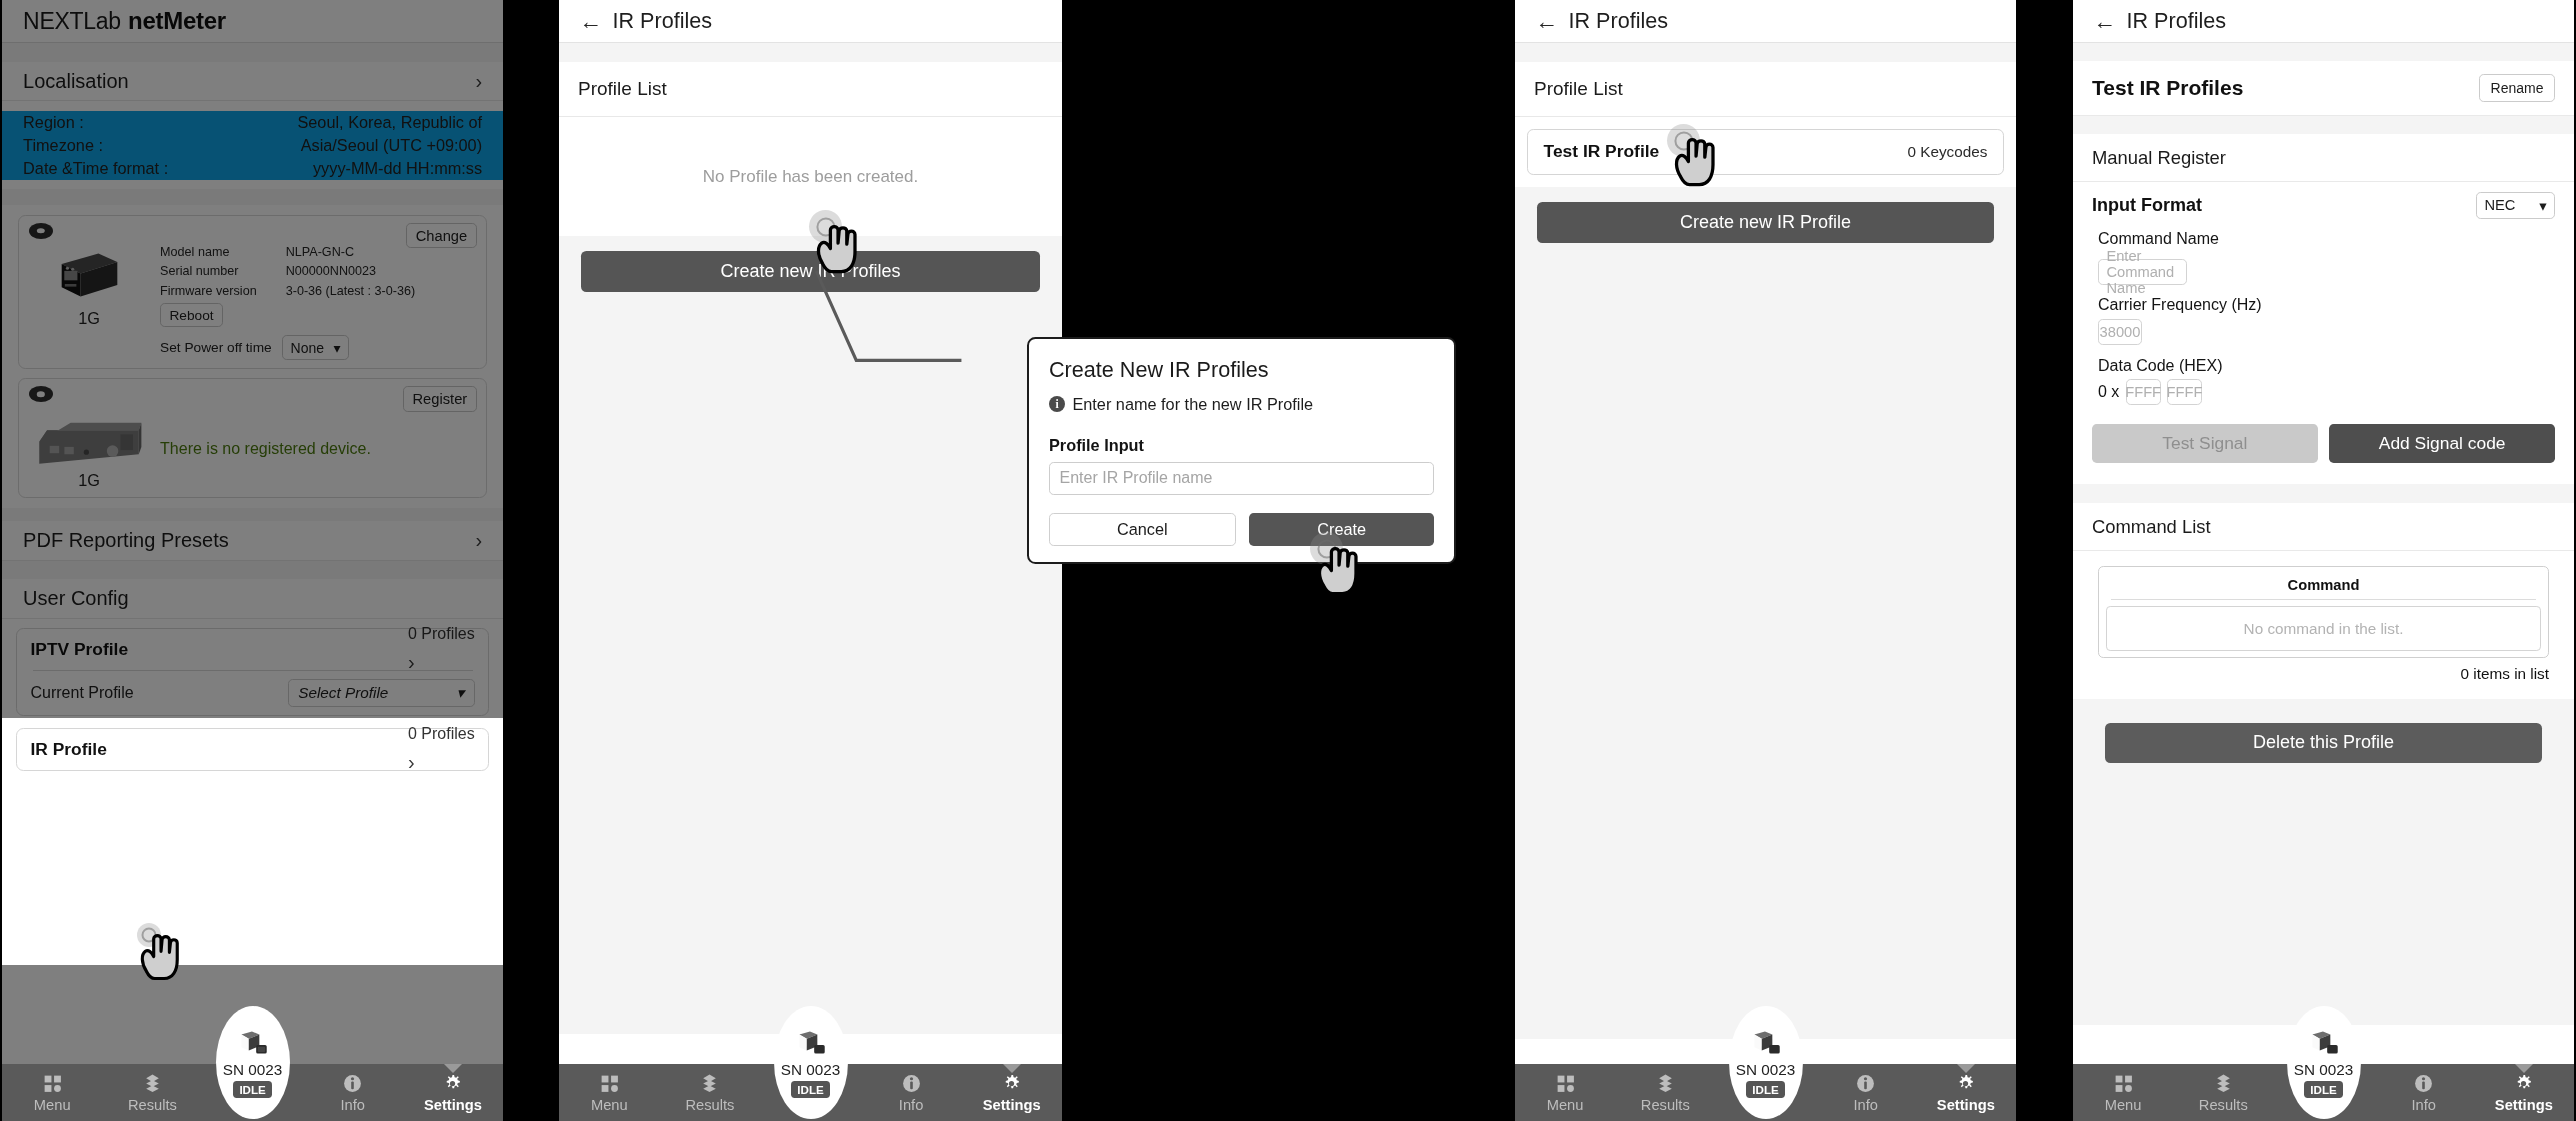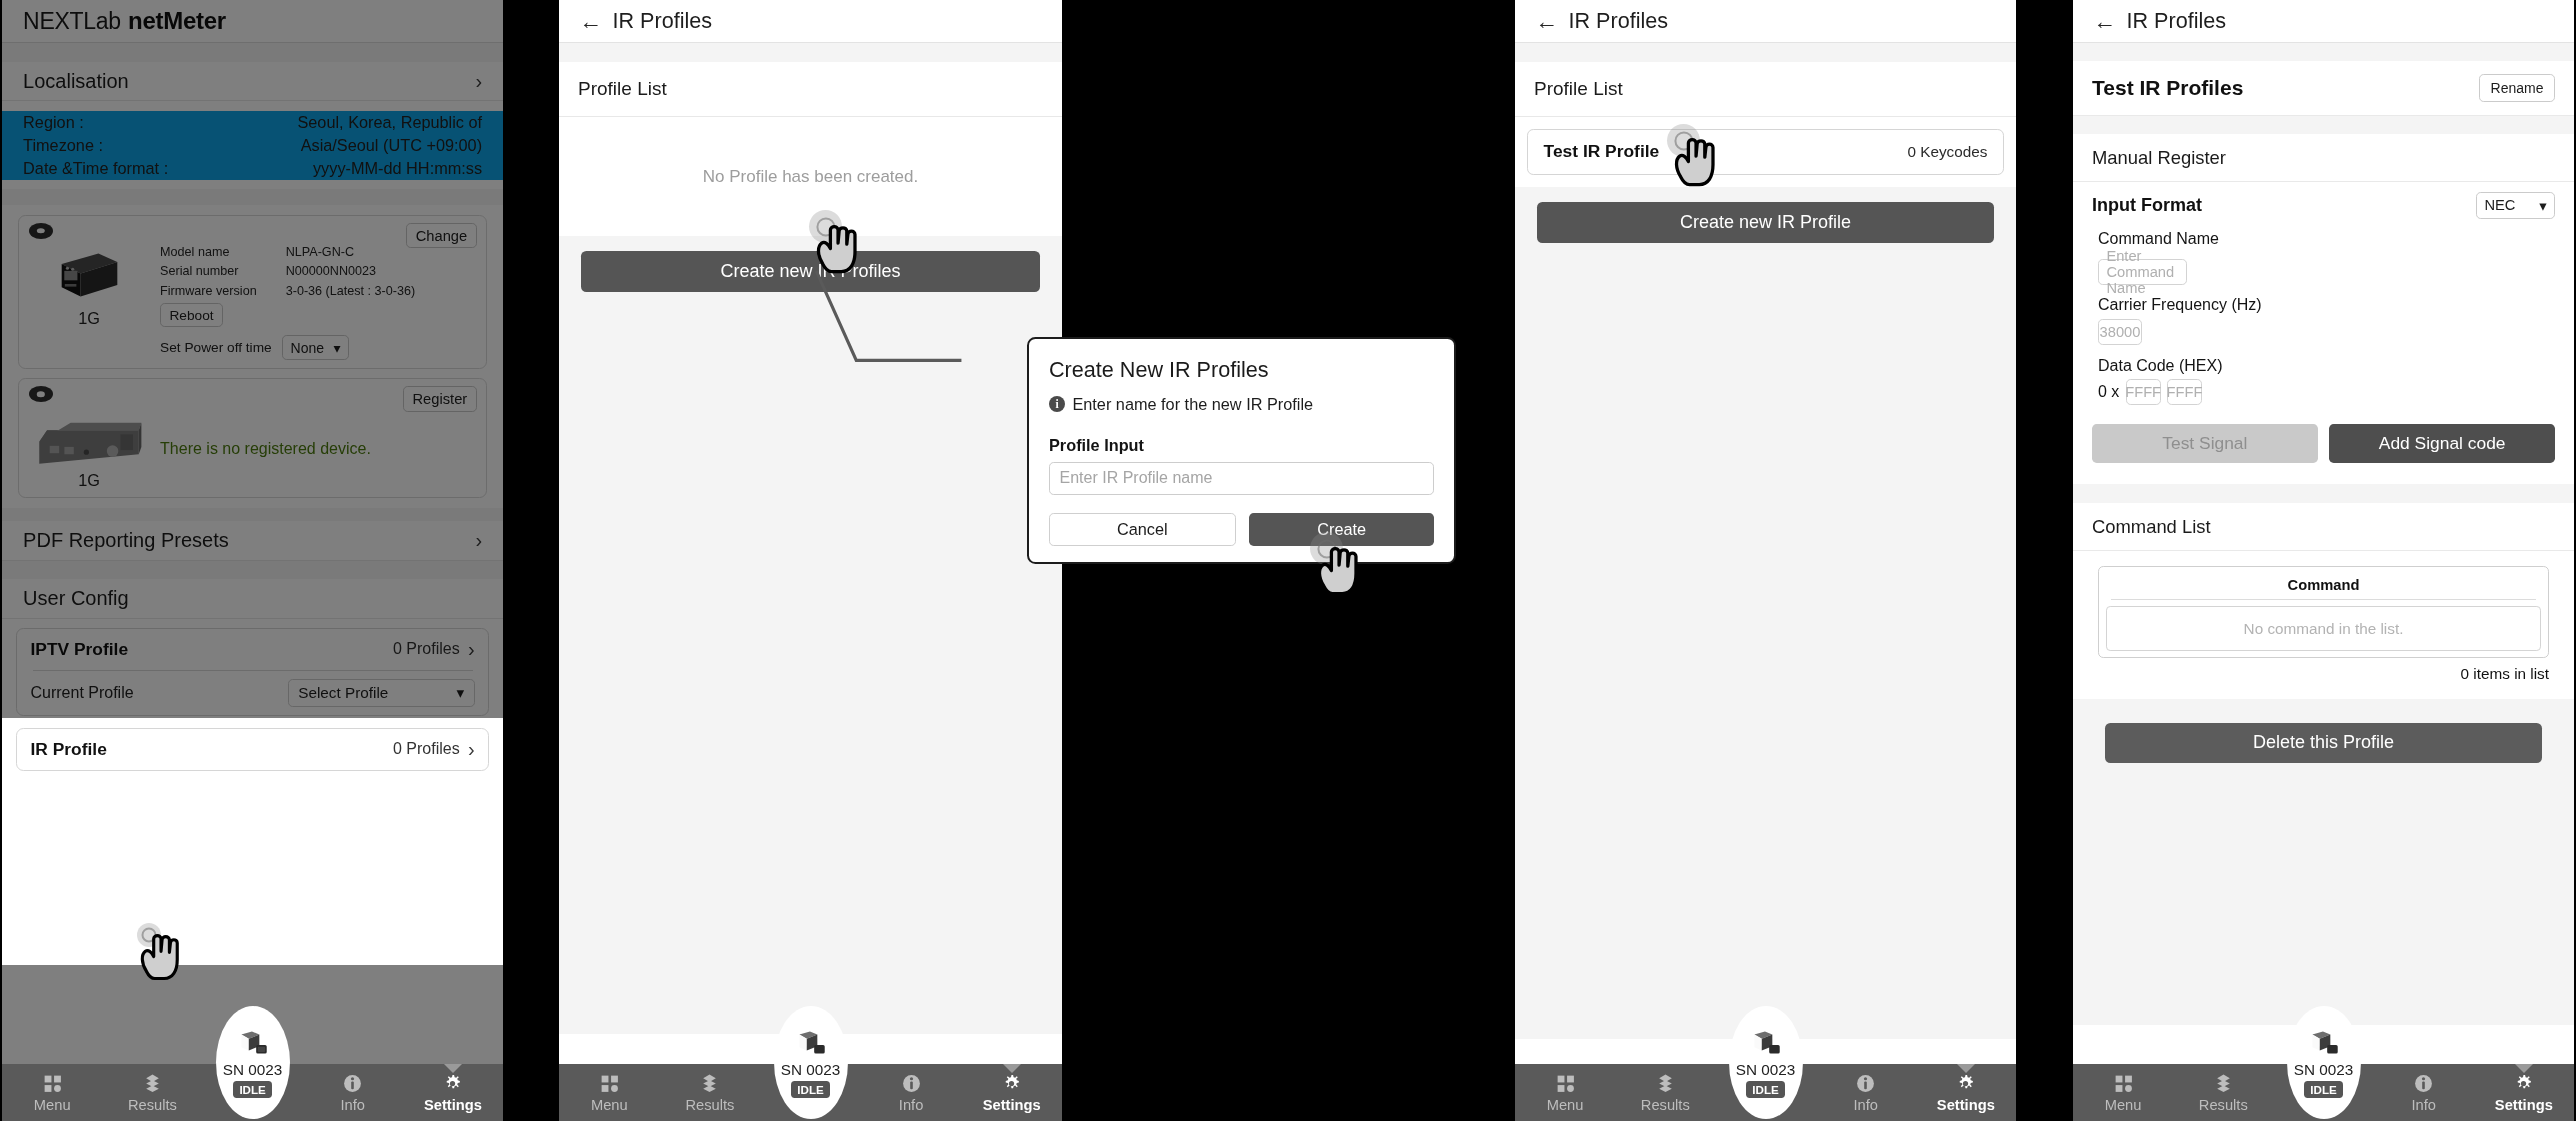--- a/index.html
+++ b/index.html
@@ -76,29 +76,29 @@
   }
   .noreg { font-size:16px; color:#4d7c0f; }
 
   
   .ucbox {
     margin:8.4px 13.7px 0 13.7px; border:0.5px solid #d6d6d6; border-radius:7.4px; background:#fff;
     padding:0 13.7px;
   }
   .uc-row { display:flex; align-items:center; justify-content:space-between; height:41px; }
   .uc-row .name { font-size:17.4px; color:#111; font-weight:700; }
-  .uc-right { display:flex; align-items:center; gap:8.4px; }
+  .uc-right { display:flex; align-items:flex-start; gap:8.4px;flex-direction:column; }
   .uc-count { font-size:16px; color:#333; }
   .uc-div { height:0.5px; background:#d9d9d9; margin:0 2.1px; }
   .uc-cur { display:flex; align-items:center; justify-content:space-between; height:45px; }
   .uc-cur .lbl { font-size:16px; color:#222; }
   .select {
     border:0.5px solid #cfcfcf; border-radius:4.7px; background:#fff; width:187px;
     height:28px; display:flex; align-items:center; justify-content:space-between;
-    padding:0 9.5px; font-size:15.3px; color:#1f1f1f;
+    padding:0 9.5px; font-size:15.3px; color:#1f1f1f;font-style:italic;
   }
 
   
   .bottomnav {
     position:absolute; left:0; bottom:0; width:100%; height:58px;
     background:#5a5a5a; display:flex; align-items:flex-start; justify-content:space-around;
   }
   .navitem { width:19%; display:flex; flex-direction:column; align-items:center; padding-top:7.4px; position:relative;}
   .navitem .nlabel { font-size:14.7px; color:#bdbdbd; margin-top:2.1px; }
   .navitem.active .nlabel { color:#ffffff; font-weight:700; }

